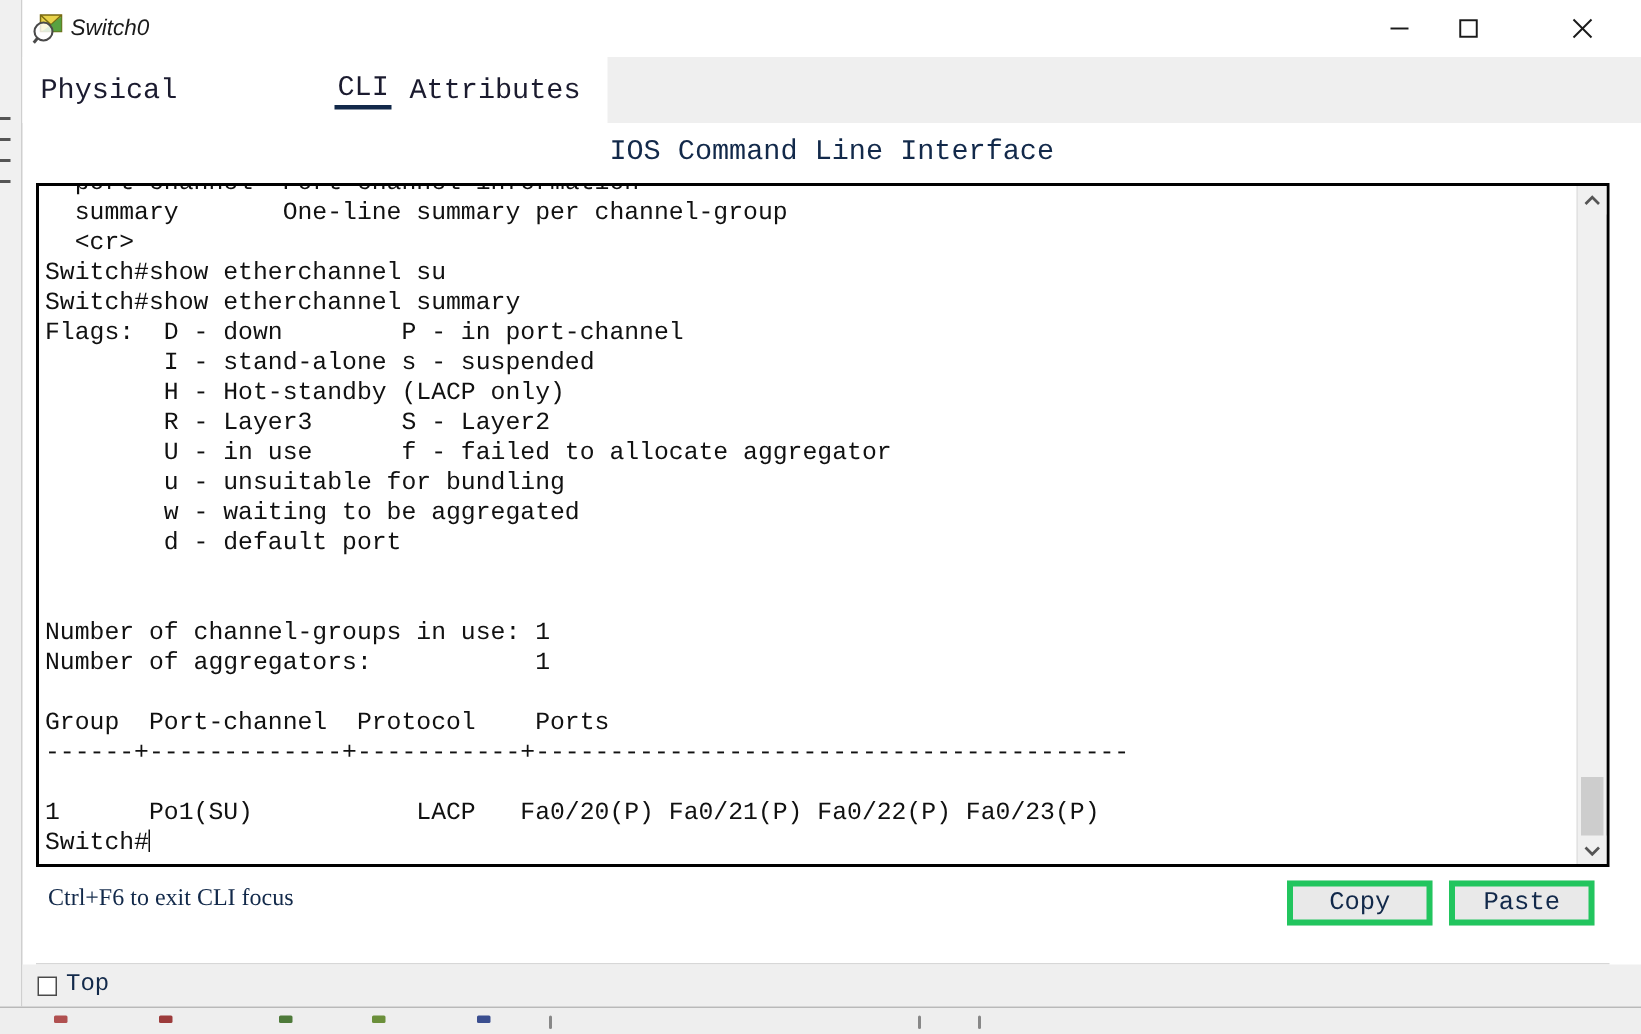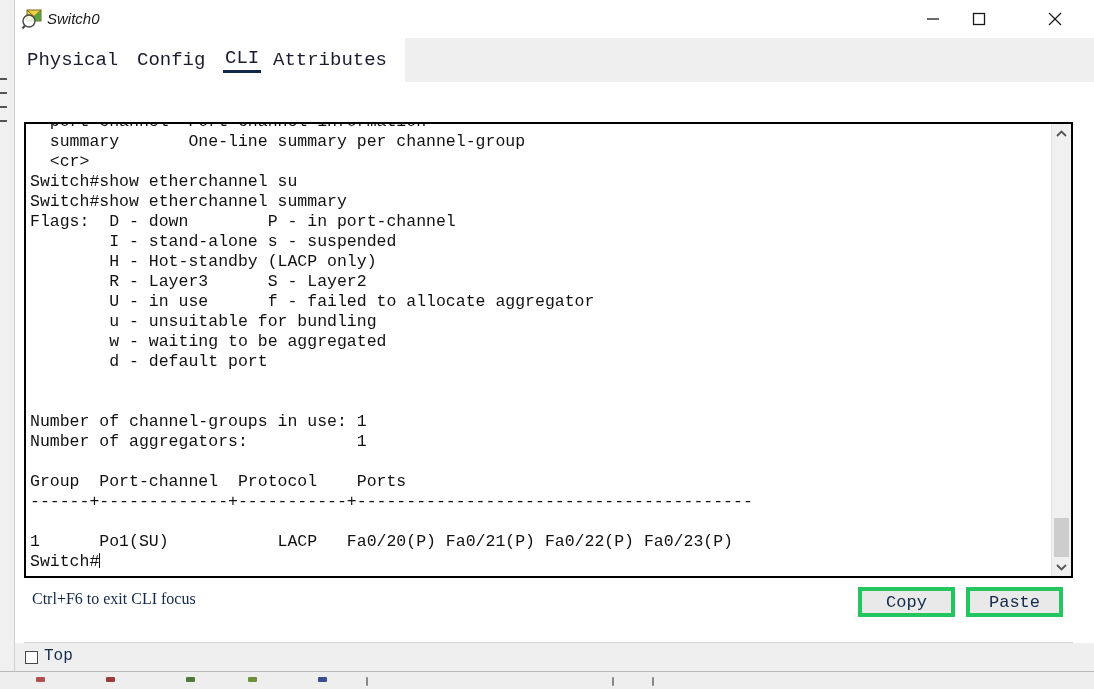--- a/index.html
+++ b/index.html
@@ -208,31 +208,29 @@
           <line x1="14" y1="2" x2="2" y2="14" stroke="#1a1a1a" stroke-width="1.3"></line>
         </svg>
     </div>
   </div>
 
   <div id="tabstrip-bg"></div>
   <div id="tabstrip">
     <div class="tab" id="tab-physical">
       <span class="tab-label">Physical</span>
     </div>
-    <div class="tab" id="tab-config">
-      <span class="tab-label">Config</span>
-    </div>
     <div class="tab selected" id="tab-cli">
       <span class="tab-label">CLI</span>
     </div>
     <div class="tab" id="tab-attributes">
       <span class="tab-label">Attributes</span>
     </div>
   </div>
 
+  <div id="panel-title">IOS Command Line Interface</div>
 
   <div id="terminal-frame">
     <pre id="terminal-text"><span>  port-channel  Port channel information
   summary       One-line summary per channel-group
   &lt;cr&gt;
 Switch#show etherchannel su
 Switch#show etherchannel summary
 Flags:  D - down        P - in port-channel
         I - stand-alone s - suspended
         H - Hot-standby (LACP only)

